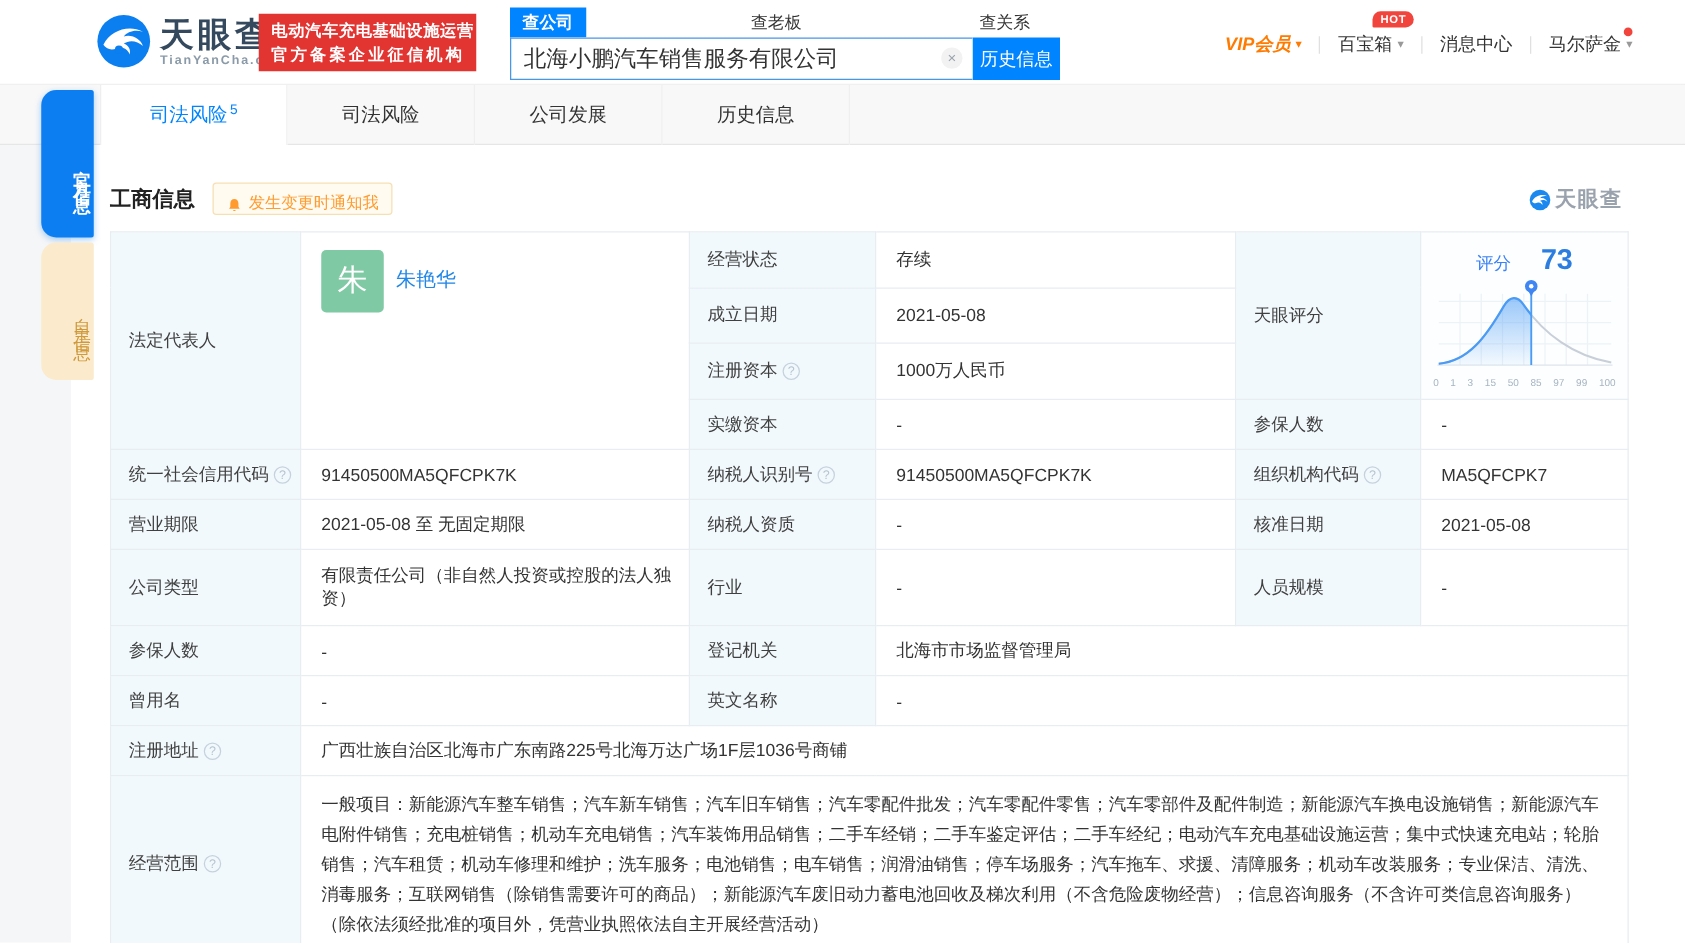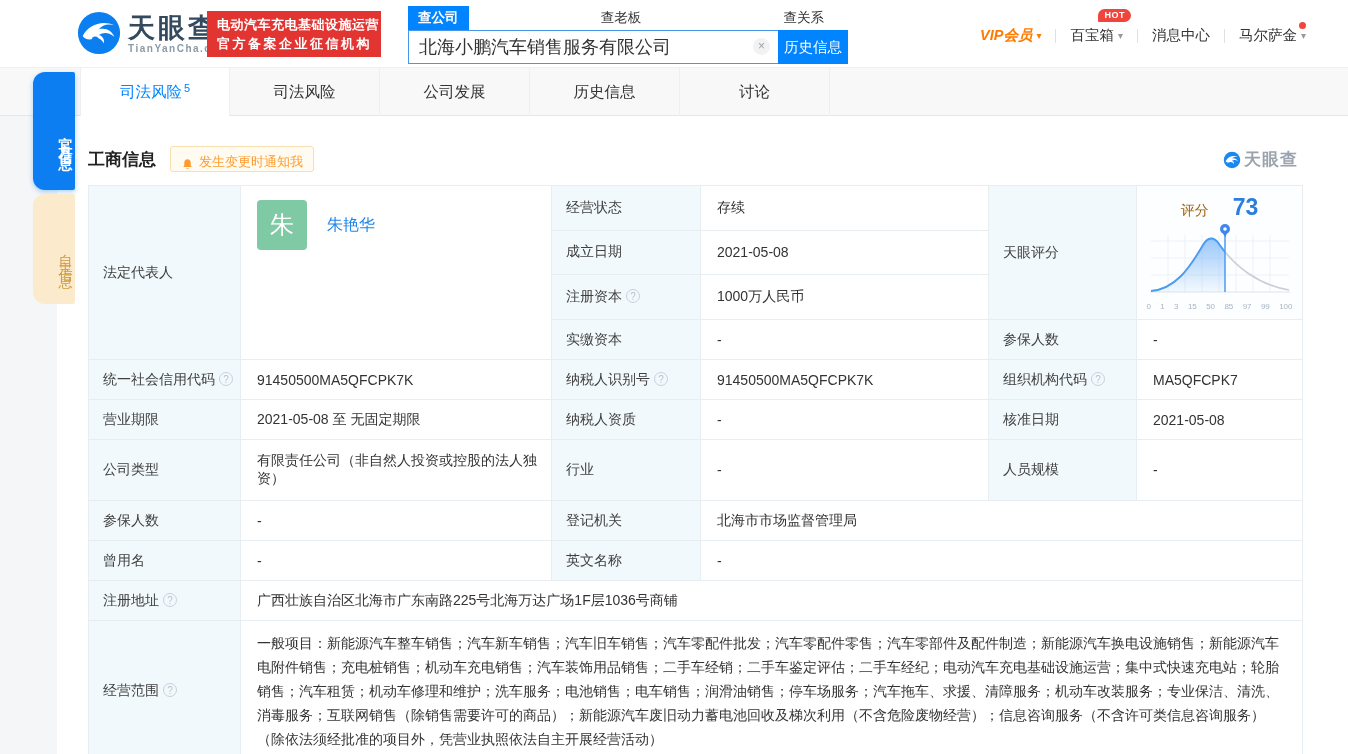--- a/index.html
+++ b/index.html
@@ -59,27 +59,27 @@
   
   .biz-table { position:absolute; left:88px; top:185px; width:1214px; border-collapse:collapse; table-layout:fixed; font-size:14px; z-index:6; }
   .biz-table td { border:1px solid #e8edf2; vertical-align:middle; }
   td.lbl { background:#f2f9fc; padding:8px 6px 8px 14px; color:#404040; }
   td.val { background:#fff; padding:8px 10px 8px 16px; color:#333; }
   tr.std { height:40px; }
   tr.tall { height:61px; }
   .help-icon { display:inline-block; width:14px; height:14px; border:1px solid #c5d2dd; border-radius:50%; color:#b6c4d0; font-size:10px; line-height:13px; text-align:center; margin-left:4px; vertical-align:1px; cursor:pointer; }
   .legal-cell { vertical-align:top !important; padding-top:14px !important; }
   .avatar { display:inline-block; width:50px; height:50px; background:#7fc9a4; border-radius:4px; color:#fff; font-size:24px; line-height:50px; text-align:center; vertical-align:top; }
-  .legal-name { color:#2086e8; font-size:16px; margin-left:16px; line-height:50px; vertical-align:top; cursor:pointer; text-decoration:none; }
+  .legal-name { color:#2086e8; font-size:16px; margin-left:6px; line-height:50px; vertical-align:top; cursor:pointer; text-decoration:none; }
   .scope-val { line-height:24px; padding-top:10px !important; padding-bottom:10px !important; }
 
   
   .score-cell { vertical-align:top !important; padding:8px 6px !important; background:#fcfeff !important; }
   .score-head { text-align:center; margin-bottom:2px; }
-  .score-label { font-size:14px; color:#a16207; margin-right:24px; }
+  .score-label { font-size:14px; color:#3b82f6; margin-right:24px; }
   .score-value { font-size:23px; font-weight:bold; color:#2b7de0; }
   .score-chart { display:block; margin:0 auto; }
   .score-ticks { display:flex; justify-content:space-between; width:146px; margin:1px auto 0; font-size:8px; color:#a7b4c1; }
 </style>
 </head>
 <body>
 
 <div class="header">
   <div class="logo-wrap">
     <svg class="logo-icon" viewBox="0 0 48 48">
@@ -142,23 +142,20 @@
       <sup>5</sup>
   </div>
   <div class="page-tab">
       <span>司法风险</span>
     </div>
   <div class="page-tab">
       <span>公司发展</span>
     </div>
   <div class="page-tab">
       <span>历史信息</span>
-    </div>
-  <div class="page-tab">
-      <span>讨论</span>
     </div>
 </div>
 
 <div class="gutter"></div>
 <div class="main-card"></div>
 <div class="side-tab official">官方信息</div>
 <div class="side-tab self">自主信息</div>
 
 <div class="section-head">
   <span class="section-title">工商信息</span>

